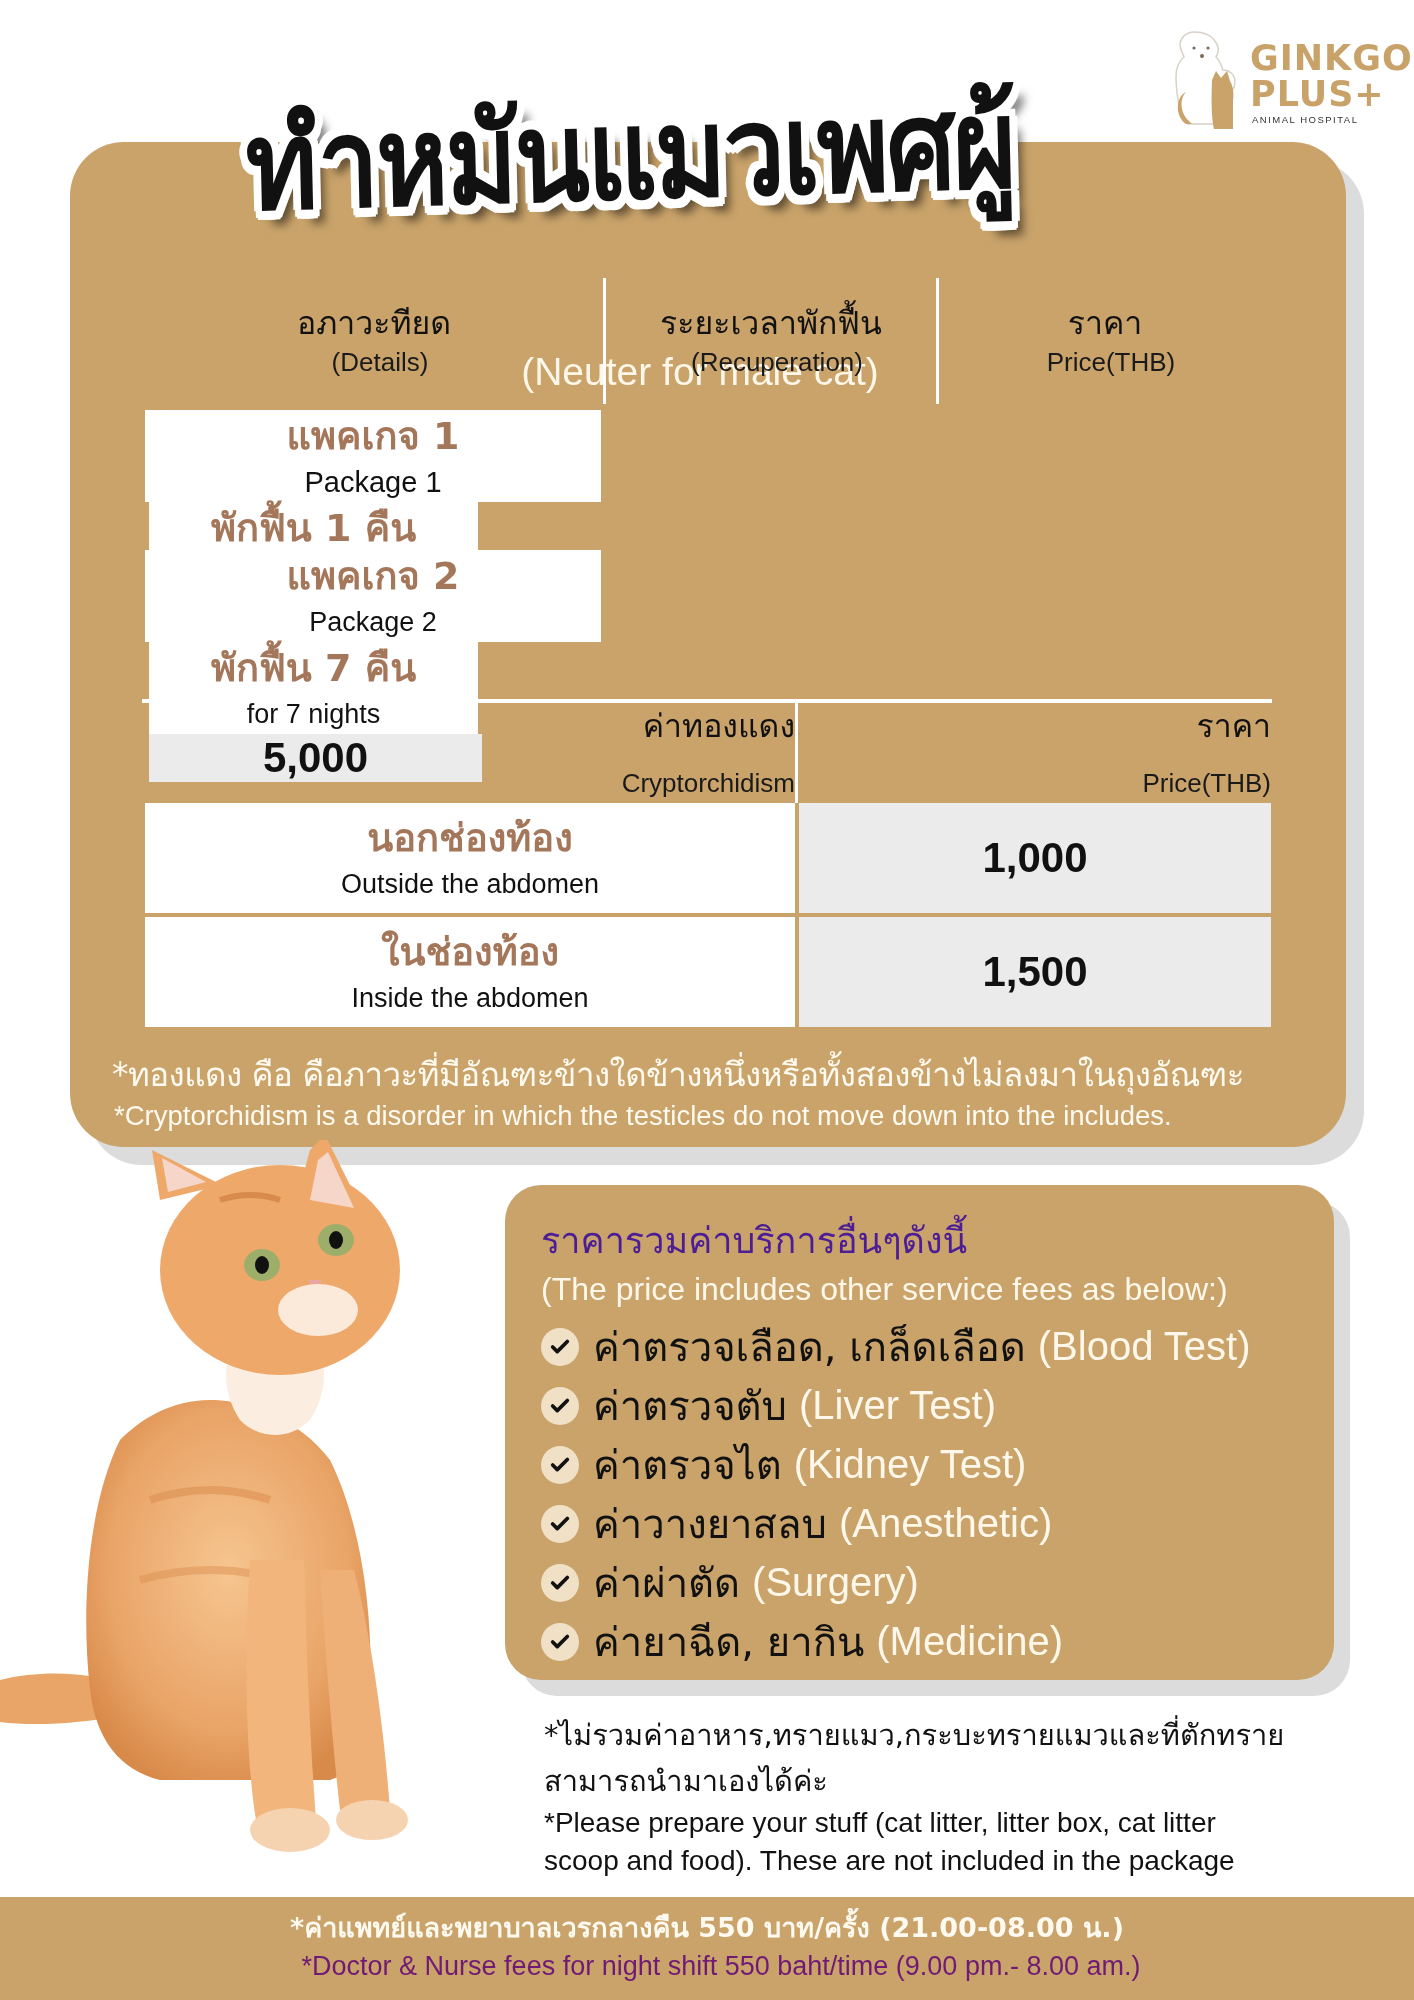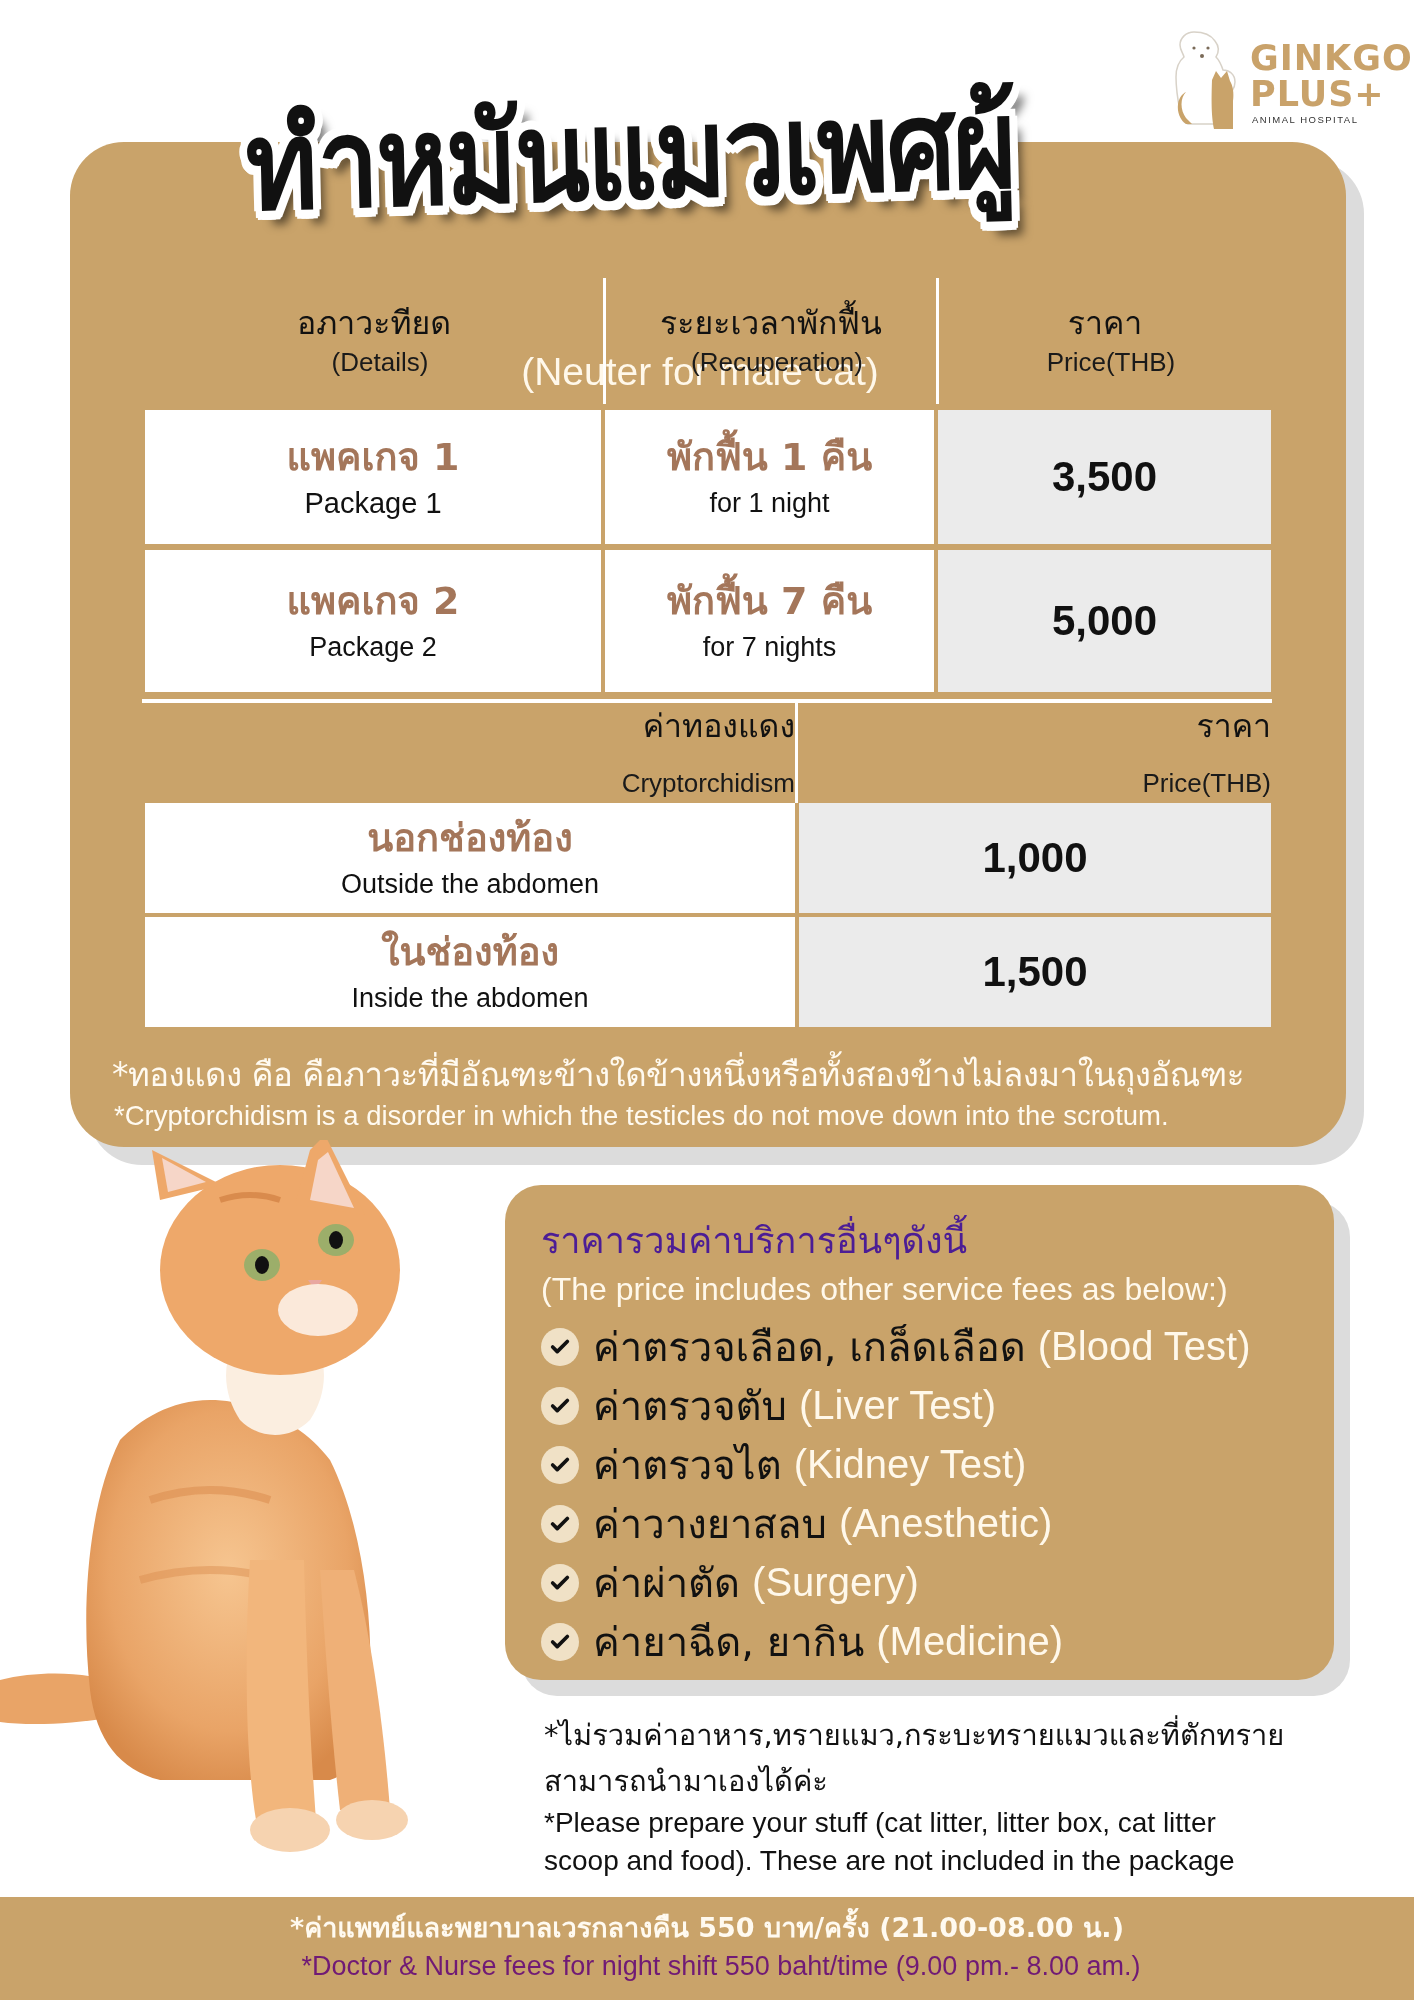--- a/index.html
+++ b/index.html
@@ -29,21 +29,21 @@
 
     
     .t1 { position: absolute; left: 145px; top: 278px; width: 1126px; }
     .t1-head { position: relative; display: flex; height: 126px; }
     .t1-head .h { display: flex; flex-direction: column; justify-content: center; align-items: center; text-align: center; }
     .t1-head .h + .h { border-left: 3px solid #fff; }
     .h-th { font-family: "DejaVu Sans", sans-serif; font-size: 32px; color: #111; line-height: 42px; }
     .h-en { font-family: "Liberation Sans", sans-serif; font-size: 26px; color: #1a1a1a; line-height: 36px; margin-left: 12px; }
     .c1 { width: 458px; } .c2 { width: 333px; } .c3 { width: 335px; }
 
-    .t1-row { display: flex; height: 134px; margin-top: 6px; }
+    .t1-row { display: flex; height: 134px; margin-top: 6px; flex-direction: column; }
     .t1-row:first-of-type { margin-top: 0; }
     .cell { display: flex; flex-direction: column; align-items: center; justify-content: center; text-align: center; background: #ffffff; }
     .cell + .cell { margin-left: 4px; }
     .cell.price { background: #ebebeb; }
     .cell-th { font-family: "DejaVu Sans", sans-serif; font-weight: bold; font-size: 38px; color: #a4765a; line-height: 52px; }
     .cell-en { font-family: "Liberation Sans", sans-serif; font-size: 29px; color: #111; line-height: 40px; }
     .cell-en.sm { font-size: 27px; }
     .price-val { font-family: "Liberation Sans", sans-serif; font-weight: bold; font-size: 42px; color: #111; }
 
     
@@ -181,21 +181,21 @@
         <span class="cell-th">ในช่องท้อง</span>
         <span class="cell-en sm">Inside the abdomen</span>
       </div>
       <div class="cell price" style="width:472px;">
         <span class="price-val">1,500</span>
       </div>
     </div>
   </div>
 
   <div class="note-th" style="left:42px; top:906px;">*ทองแดง คือ คือภาวะที่มีอัณฑะข้างใดข้างหนึ่งหรือทั้งสองข้างไม่ลงมาในถุงอัณฑะ</div>
-  <div class="note-en" style="left:44px; top:958px;">*Cryptorchidism is a disorder in which the testicles do not move down into the scrotum.</div>
+  <div class="note-en" style="left:44px; top:958px;">*Cryptorchidism is a disorder in which the testicles do not move down into the includes.</div>
 </div>
 
 <div class="title-th">ทำหมันแมวเพศผู้</div>
 
 <svg class="cat" viewBox="0 0 470 740">
   <defs>
     <radialGradient id="fur" cx="50%" cy="45%" r="60%">
       <stop offset="0%" stop-color="#f6c590"></stop>
       <stop offset="70%" stop-color="#e9a467"></stop>
       <stop offset="100%" stop-color="#d88a4a"></stop>

